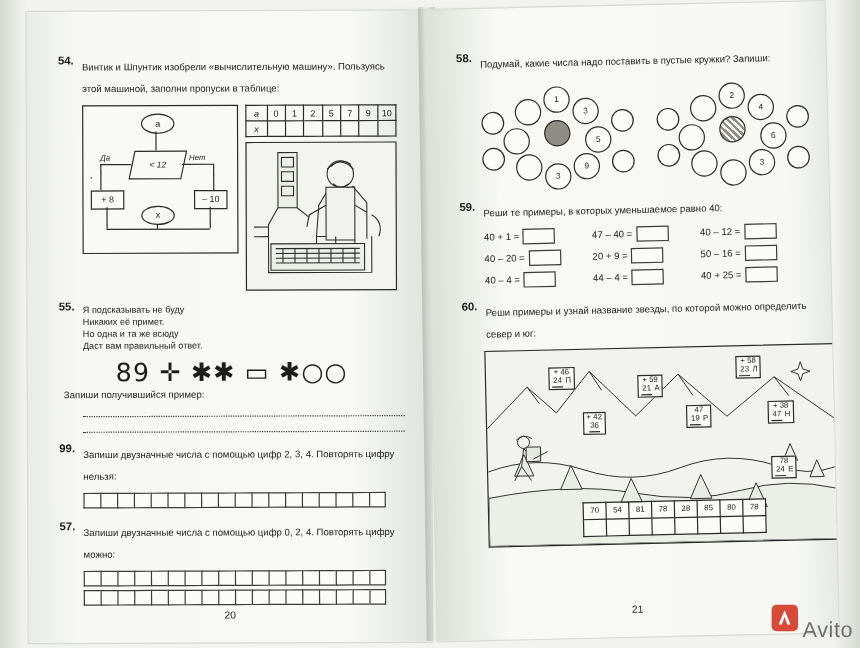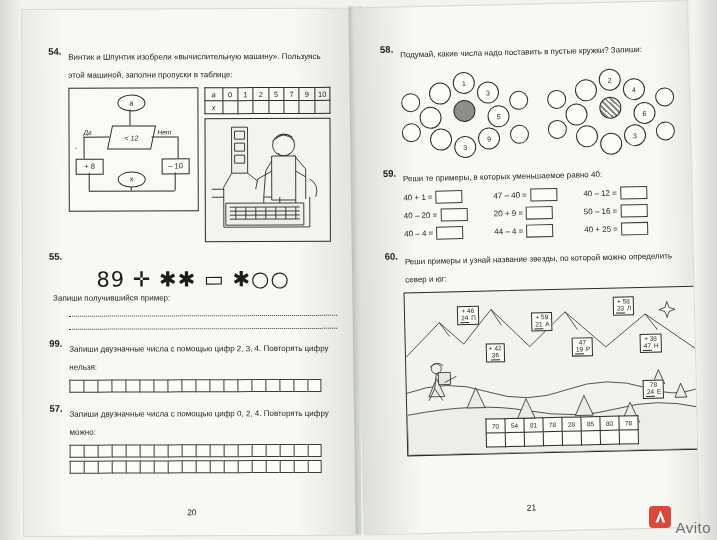--- a/index.html
+++ b/index.html
@@ -241,21 +241,21 @@
   
   .wm {
     position: absolute;
     right: 6px;
     bottom: 4px;
     display: flex;
     align-items: center;
     gap: 4px;
     font-family: "Liberation Sans", sans-serif;
   }
-  .wm .txt { font-size: 15px; color: #6f6f6f; letter-spacing: .5px; margin-top: 22px; }
+  .wm .txt { font-size: 18px; color: #6f6f6f; letter-spacing: .5px; margin-top: 22px; }
   .wm .logo {
     width: 22px; height: 22px;
     background: #d9493a;
     border-radius: 4px;
     position: relative;
   }
   .wm .logo:after {
     content: "";
     position: absolute;
     left: 6px; top: 5px;
@@ -369,20 +369,26 @@
                 </g>
               </svg>
             </div>
           </div>
         </div>
 
         <div class="task row" style="margin-top:8px">
           <div class="tnum">55.</div>
           <div class="body">
             <div class="two-col">
+              <div class="poem">
+                <div>Я подсказывать не буду</div>
+                <div>Никаких её примет.</div>
+                <div>Но одна и та же всюду</div>
+                <div>Даст вам правильный ответ.</div>
+              </div>
             </div>
           </div>
         </div>
 
         <div class="rebus">89 ✛ ✱✱ ▭ ✱○○</div>
         <div class="ttext-block">Запиши получившийся пример:</div>
         <div class="dots"></div>
         <div class="dots"></div>
 
         <div class="task row" style="margin-top:8px">

